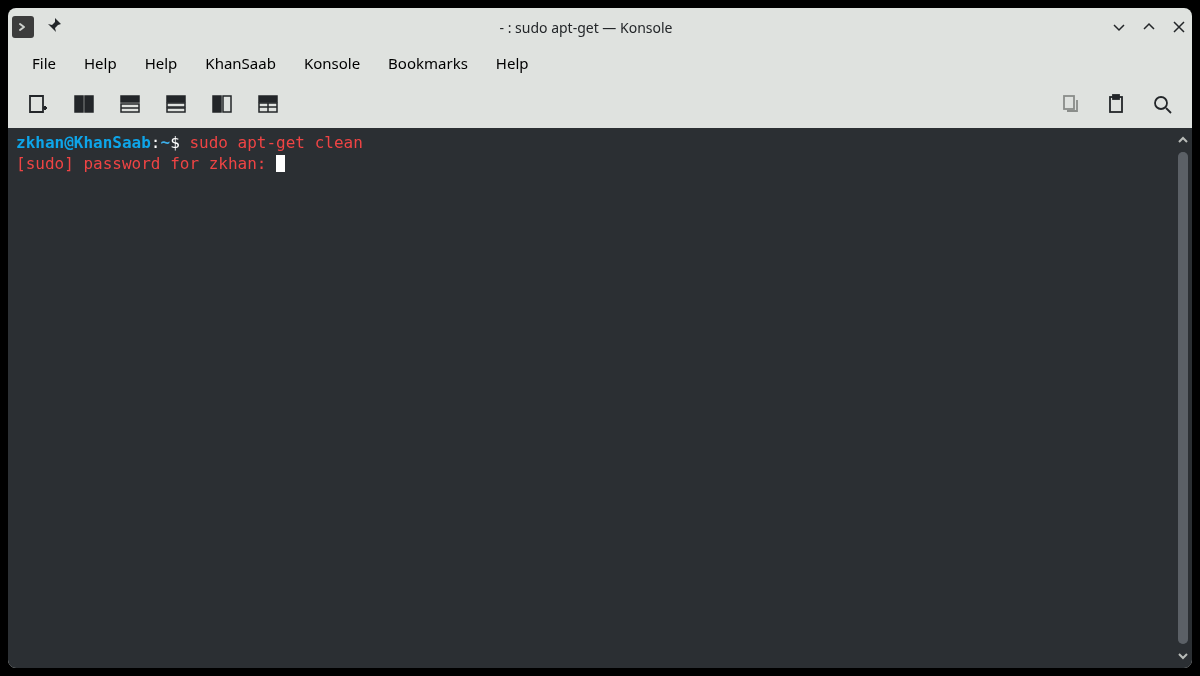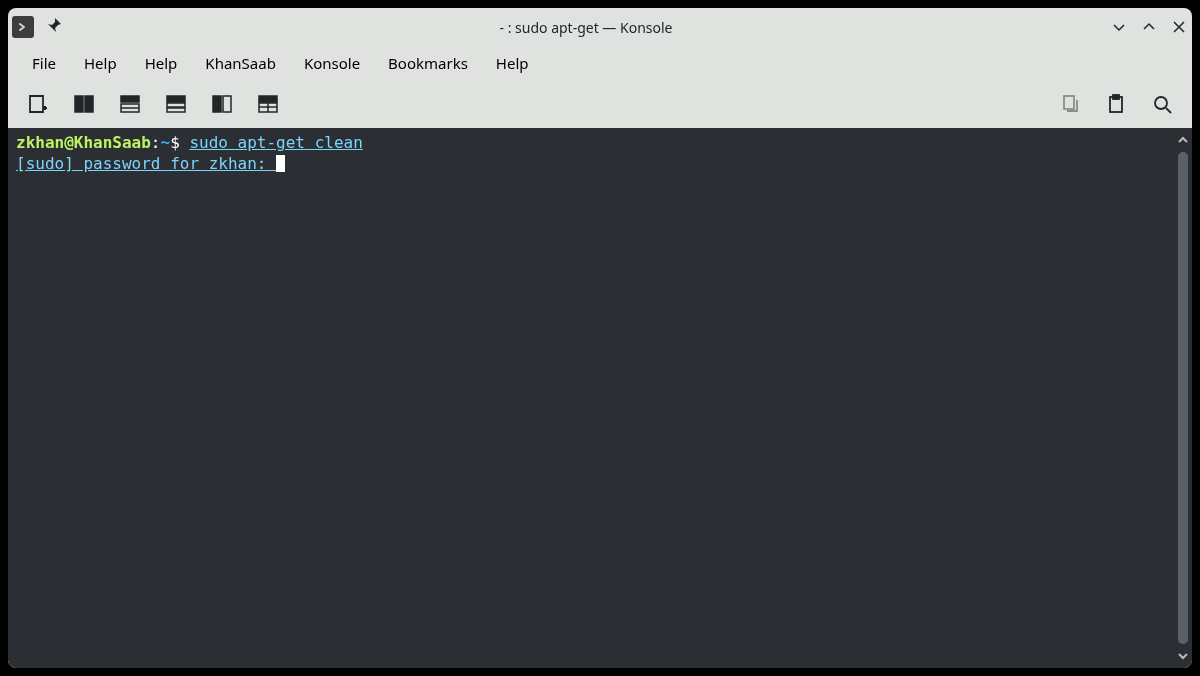--- a/index.html
+++ b/index.html
@@ -66,25 +66,25 @@
   .terminal {
     flex: 1;
     padding: 4px 8px;
     font-family: "DejaVu Sans Mono","Consolas",monospace;
     font-size: 16px;
     line-height: 21px;
     color: #ffffff;
     white-space: pre;
     overflow: hidden;
   }
-  .prompt-user { color: #bef264; font-weight: bold; }
+  .prompt-user { color: #0ea5e9; font-weight: bold; }
   .prompt-colon { color: #ffffff; }
   .prompt-path { color: #3daee9; font-weight: bold; }
   .prompt-dollar { color: #ffffff; }
-  .cmd { color: #7dd3fc; text-decoration: underline; }
+  .cmd { color: #ef4444; }
   .cursor {
     display: inline-block;
     width: 9px; height: 17px;
     background: #ffffff;
     vertical-align: text-bottom;
     margin-bottom: 1px;
   }
   
   .scrollcol {
     width: 18px;

